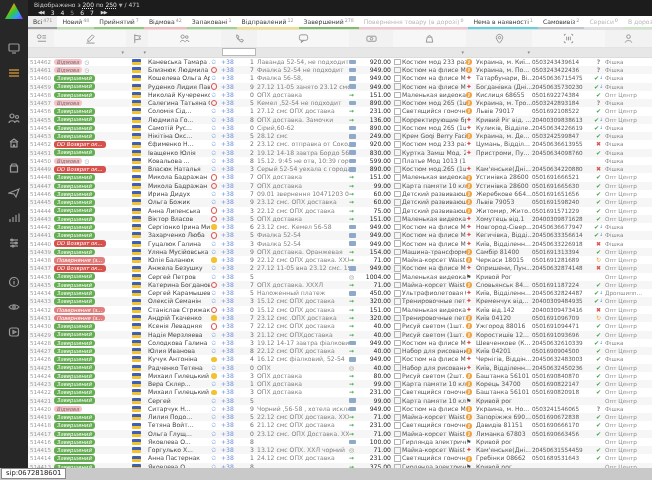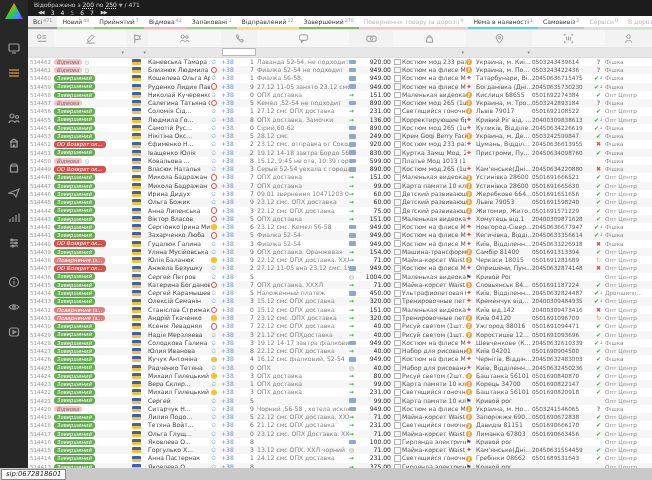--- a/index.html
+++ b/index.html
@@ -78,21 +78,21 @@
     background:#efa23f;color:#fff;border-radius:50%;font-size:4.2px;font-weight:bold;}
   .ci.np::before{content:"✦";color:#d9534f;font-size:7px;}
   .ci.pk::before{content:"⚑";color:#4a4a4a;font-size:6px;}
   .ad{color:#565656;}
   .tk{color:#5a5a5a;font-size:5.7px;}
   .ti{justify-content:center;}
   .tg{color:#3fa54a;} .tb{color:#4a90d9;font-size:4.6px;}
   .tq{color:#8a8a8a;font-weight:bold;} .tx{color:#d9534f;} .to{color:#e8a33d;}
   .mg{color:#8d8d8d;font-size:5.7px;}
 
-  .bottombar{height:12px;background:#c9c9c9;display:flex;align-items:center;flex:0 0 12px;font-style:italic;}
+  .bottombar{height:12px;background:#c9c9c9;display:flex;flex:0 0 12px;}
   .sip{background:#fff;border:1px solid #8a8a8a;font-size:6.8px;color:#151515;
     padding:0 4px;height:9px;line-height:9px;margin-left:1px;}
 </style>
 </head>
 <body>
 
 <div class="app">
   <div class="content">
 
     <div class="sidebar">

